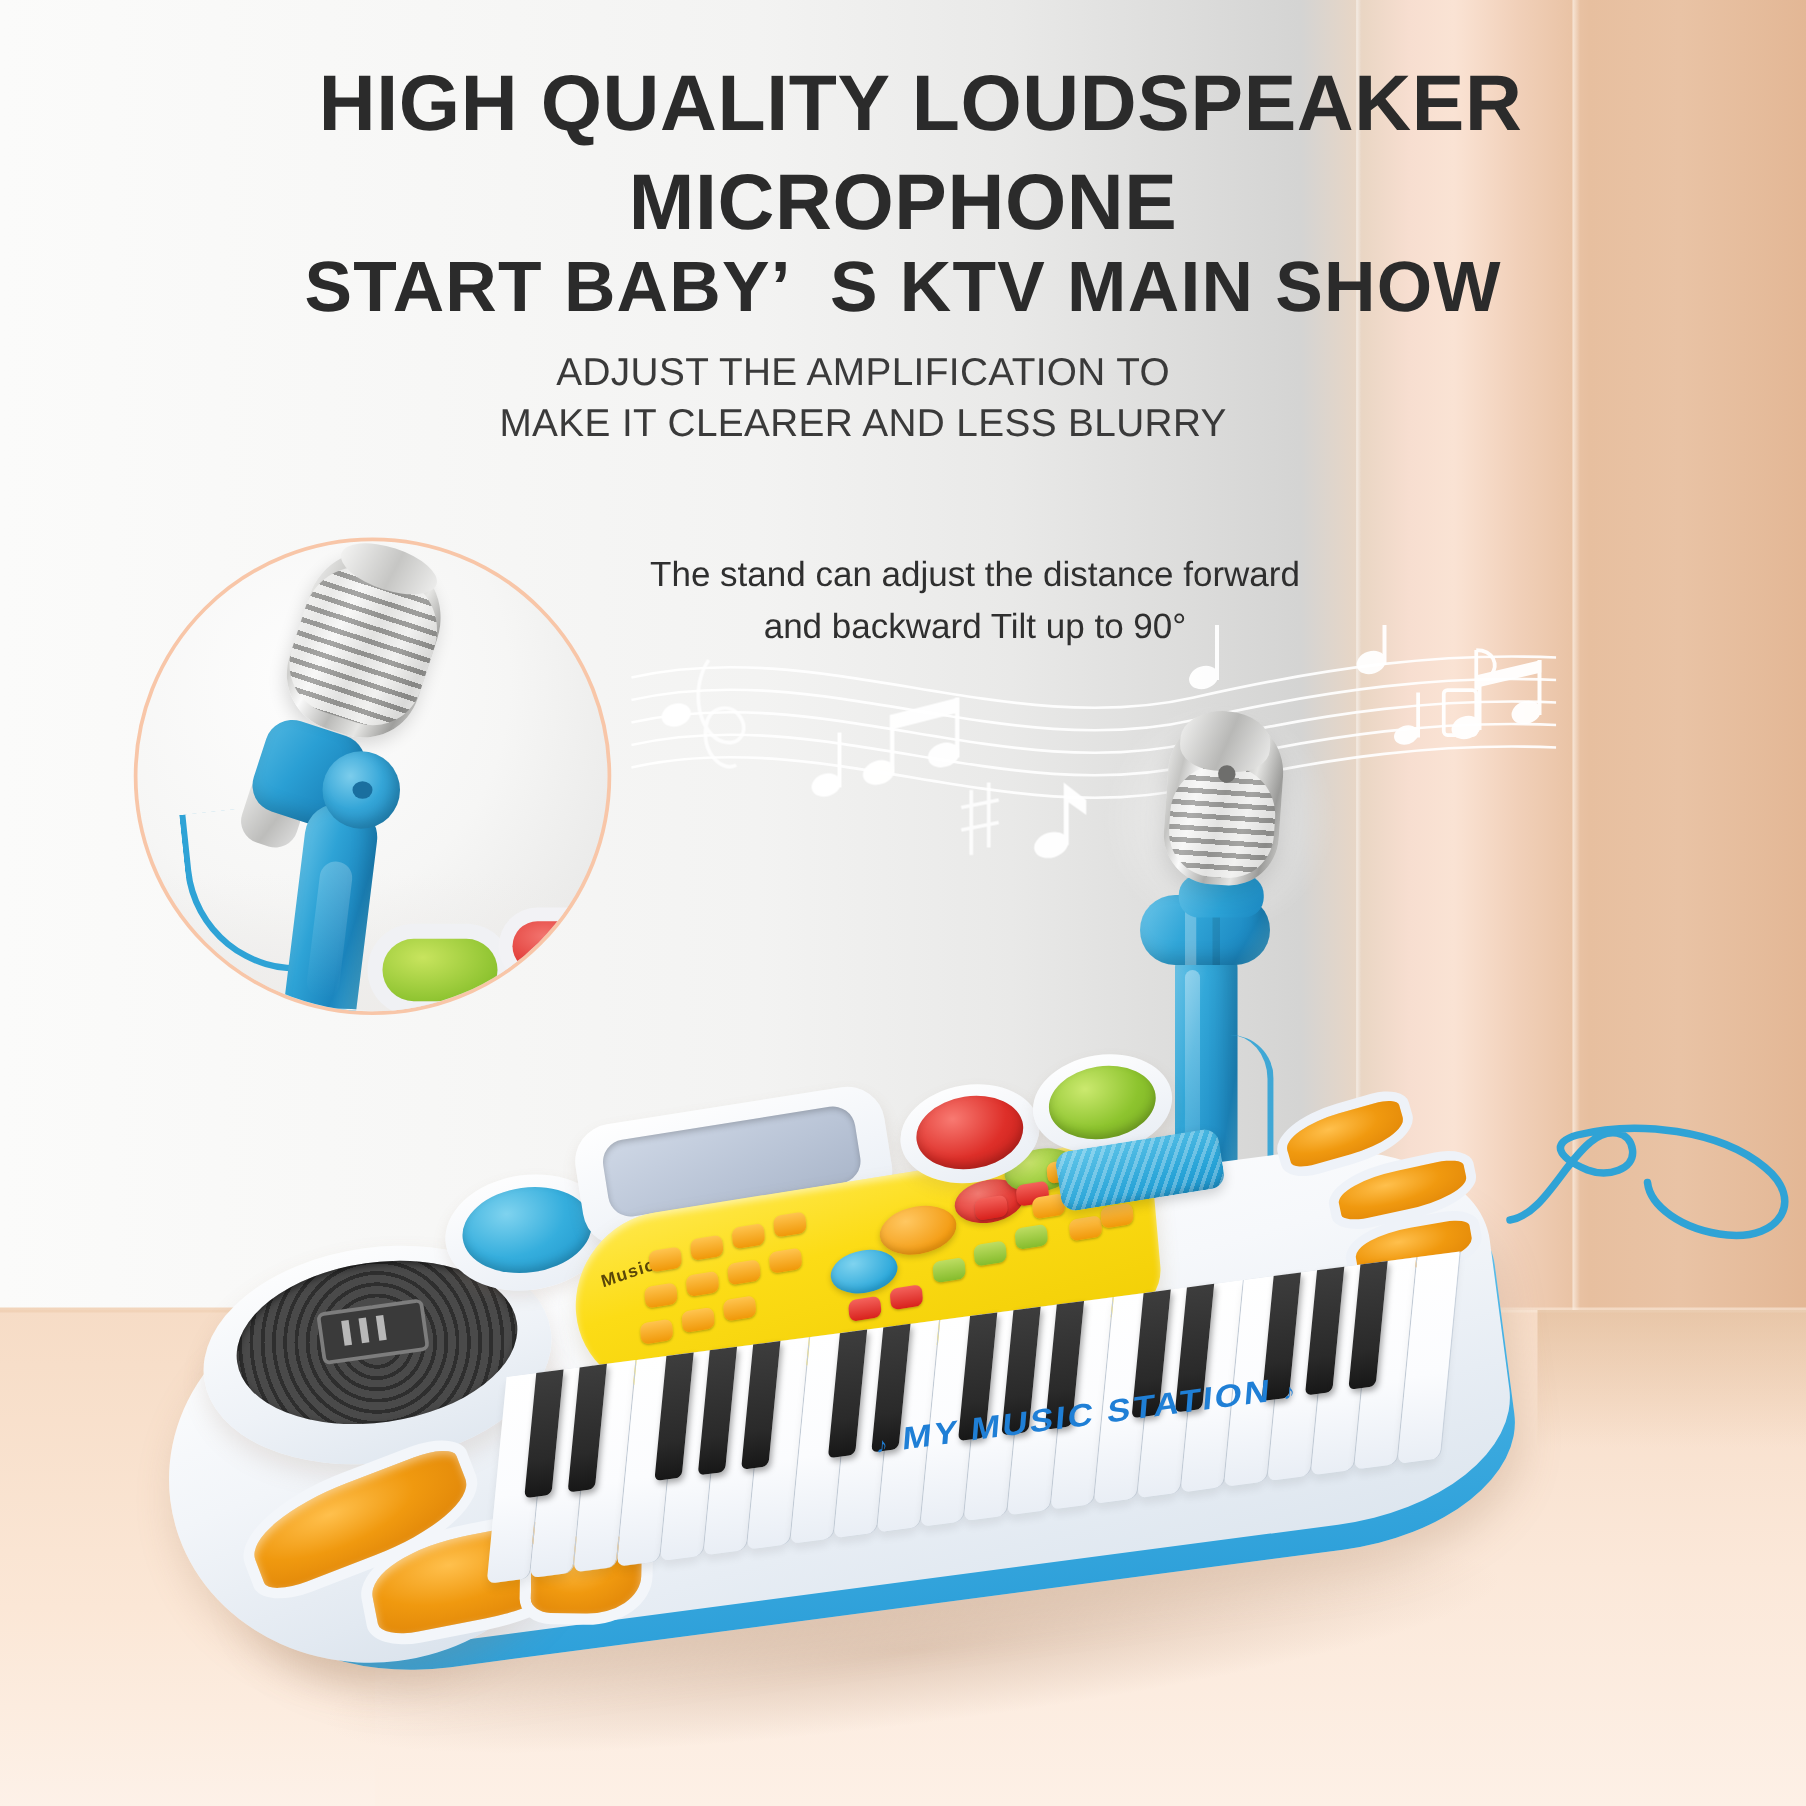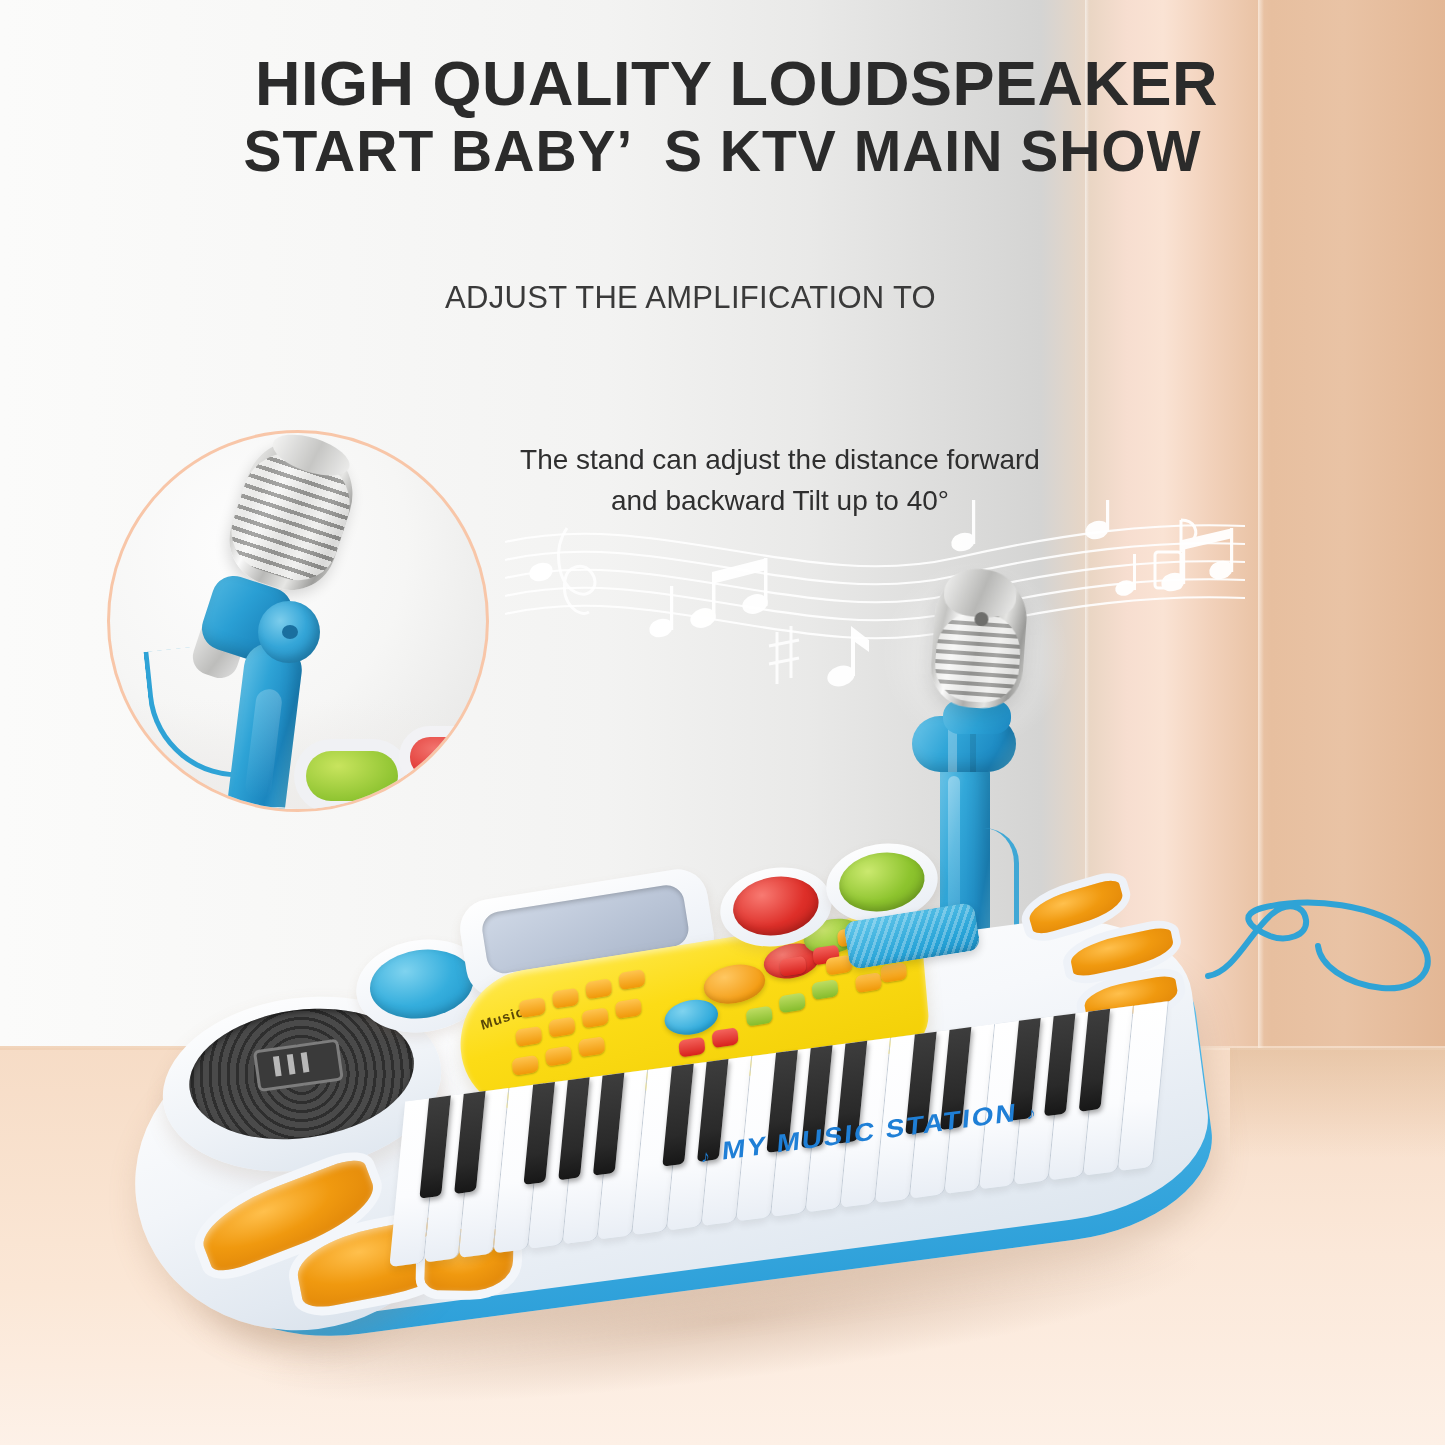--- a/index.html
+++ b/index.html
@@ -419,30 +419,32 @@
   <div class="bg-wall"></div>
   <div class="bg-wall-seam"></div>
   <div class="bg-wall-seam2"></div>
   <div class="bg-desk"></div>
   <div class="bg-desk-left"></div>
   <div class="bg-desk-edge"></div>
   <div class="bg-desk-right-shadow"></div>
 
   <div class="heading-block">
     <div class="h-line h1a">HIGH QUALITY LOUDSPEAKER</div>
+    <div class="h-line h1b">MICROPHONE</div>
     <div class="h-line h1c">START BABY’  S KTV MAIN SHOW</div>
   </div>
 
   <div class="sub-block">
     <div class="sub-line">ADJUST THE AMPLIFICATION TO</div>
+    <div class="sub-line">MAKE IT CLEARER AND LESS BLURRY</div>
   </div>
 
   <div class="stand-note">
     <div>The stand can adjust the distance forward</div>
-    <div>and backward Tilt up to 40°</div>
+    <div>and backward Tilt up to 90°</div>
   </div>
 
   <svg class="staff" viewBox="0 0 740 200">
     <g stroke="#ffffff" stroke-width="2.1" fill="none" opacity="0.92">
       <path d="M0,42 C150,8 300,92 450,58 C560,33 650,22 740,26"></path>
       <path d="M0,60 C150,26 300,110 450,76 C560,51 650,40 740,44"></path>
       <path d="M0,78 C150,44 300,128 450,94 C560,69 650,58 740,62"></path>
       <path d="M0,96 C150,62 300,146 450,112 C560,87 650,76 740,80"></path>
       <path d="M0,114 C150,80 300,164 450,130 C560,105 650,94 740,98"></path>
     </g>

